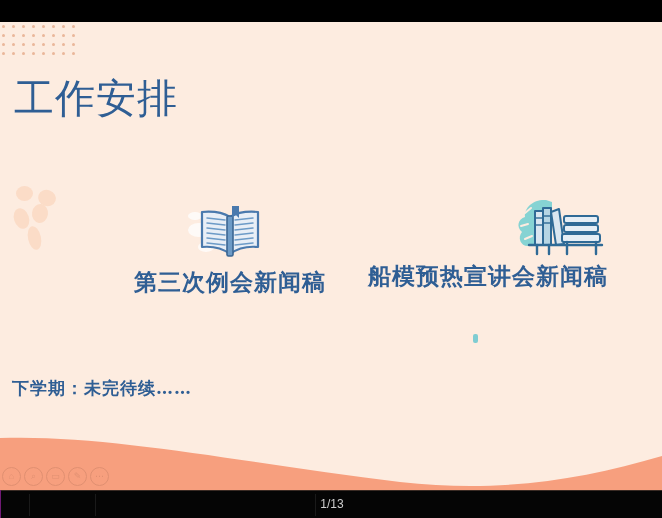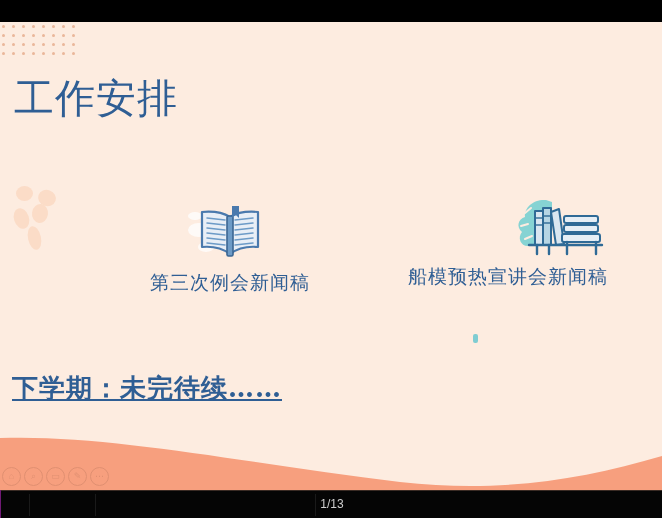--- a/index.html
+++ b/index.html
@@ -97,44 +97,43 @@
   .item {
     position: absolute;
     text-align: center;
   }
   .item .icon-wrap {
     position: relative;
     height: 62px;
     margin: 0 auto 8px auto;
   }
   .item .item-label {
-    font-size: 19px;
+    font-size: 23px;
     line-height: 24px;
     color: #2f5e94;
     font-family: "DejaVu Serif", "Liberation Serif", serif;
-    font-weight: 400;
+    font-weight: 700;
     white-space: nowrap;
     letter-spacing: 1px;
   }
   #item-1 { left: 110px; top: 178px; width: 240px; }
   #item-2 { left: 348px; top: 172px; width: 260px; text-align: right; }
 
   
   #bottom-note {
     position: absolute;
     left: 12px;
     top: 352px;
-    font-size: 26px;
+    font-size: 17px;
     line-height: 28px;
     color: #2f5e94;
     font-family: "DejaVu Serif", "Liberation Serif", serif;
     font-weight: 700;
     letter-spacing: 1px;
     white-space: nowrap;
-    text-decoration: underline;
   }
 
   
   #teal-speck {
     position: absolute;
     left: 473px;
     top: 312px;
     width: 5px;
     height: 9px;
     background: #69c7cf;

